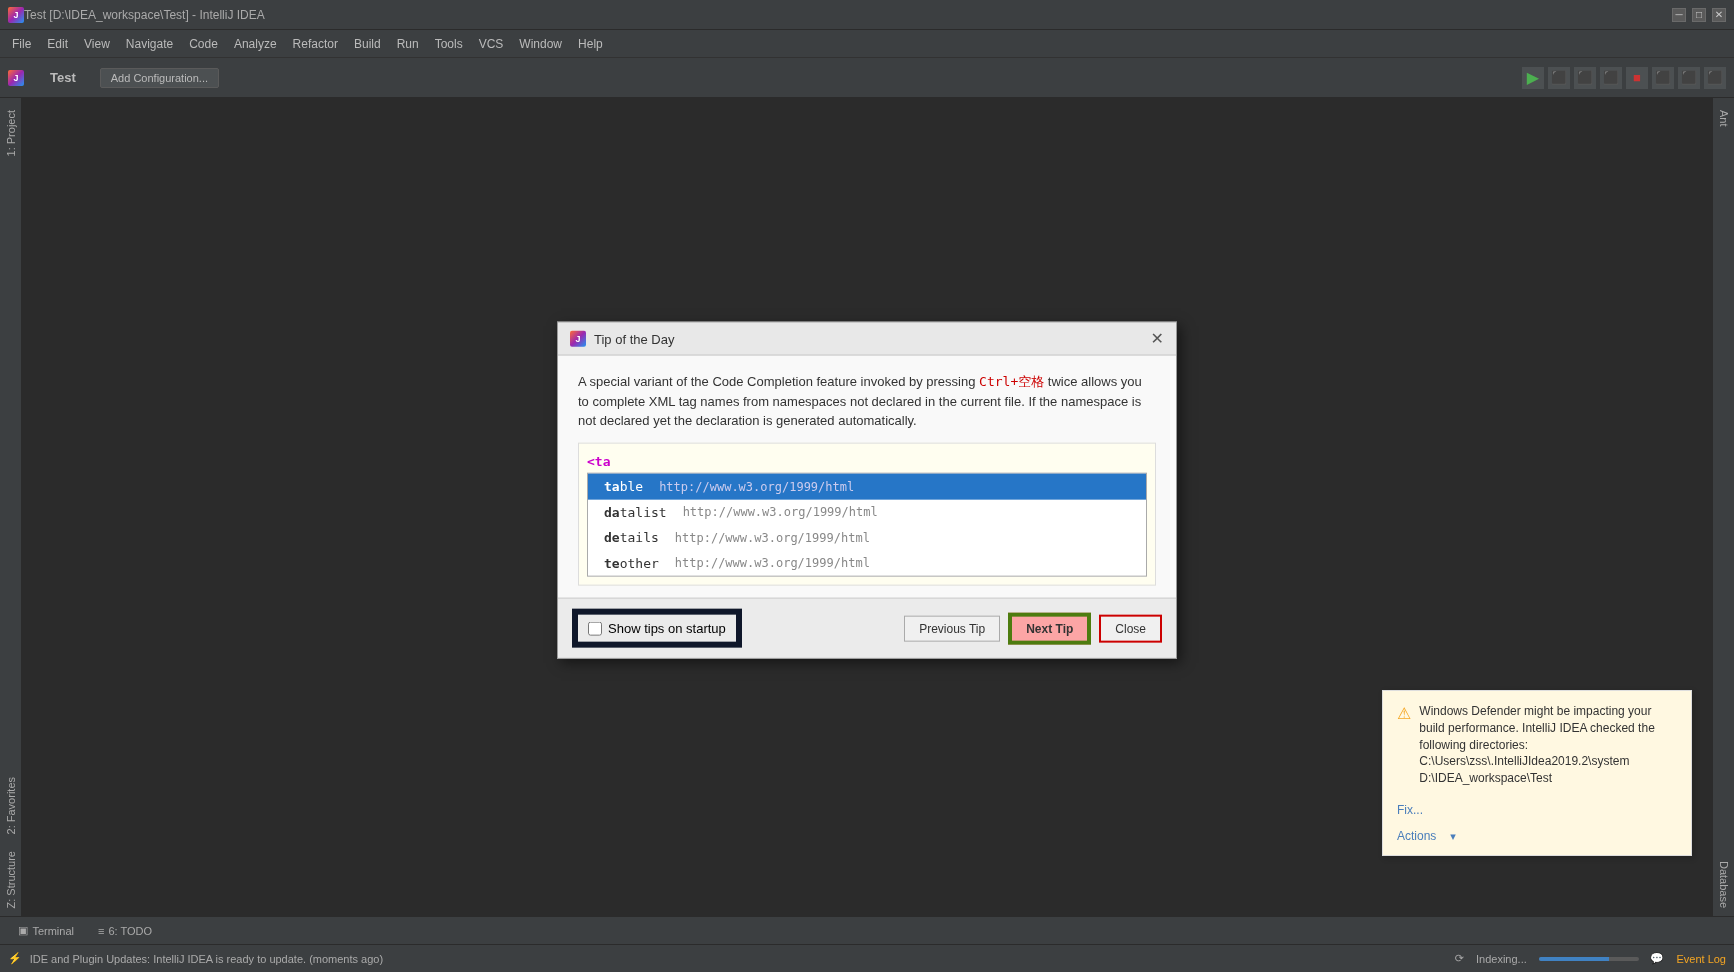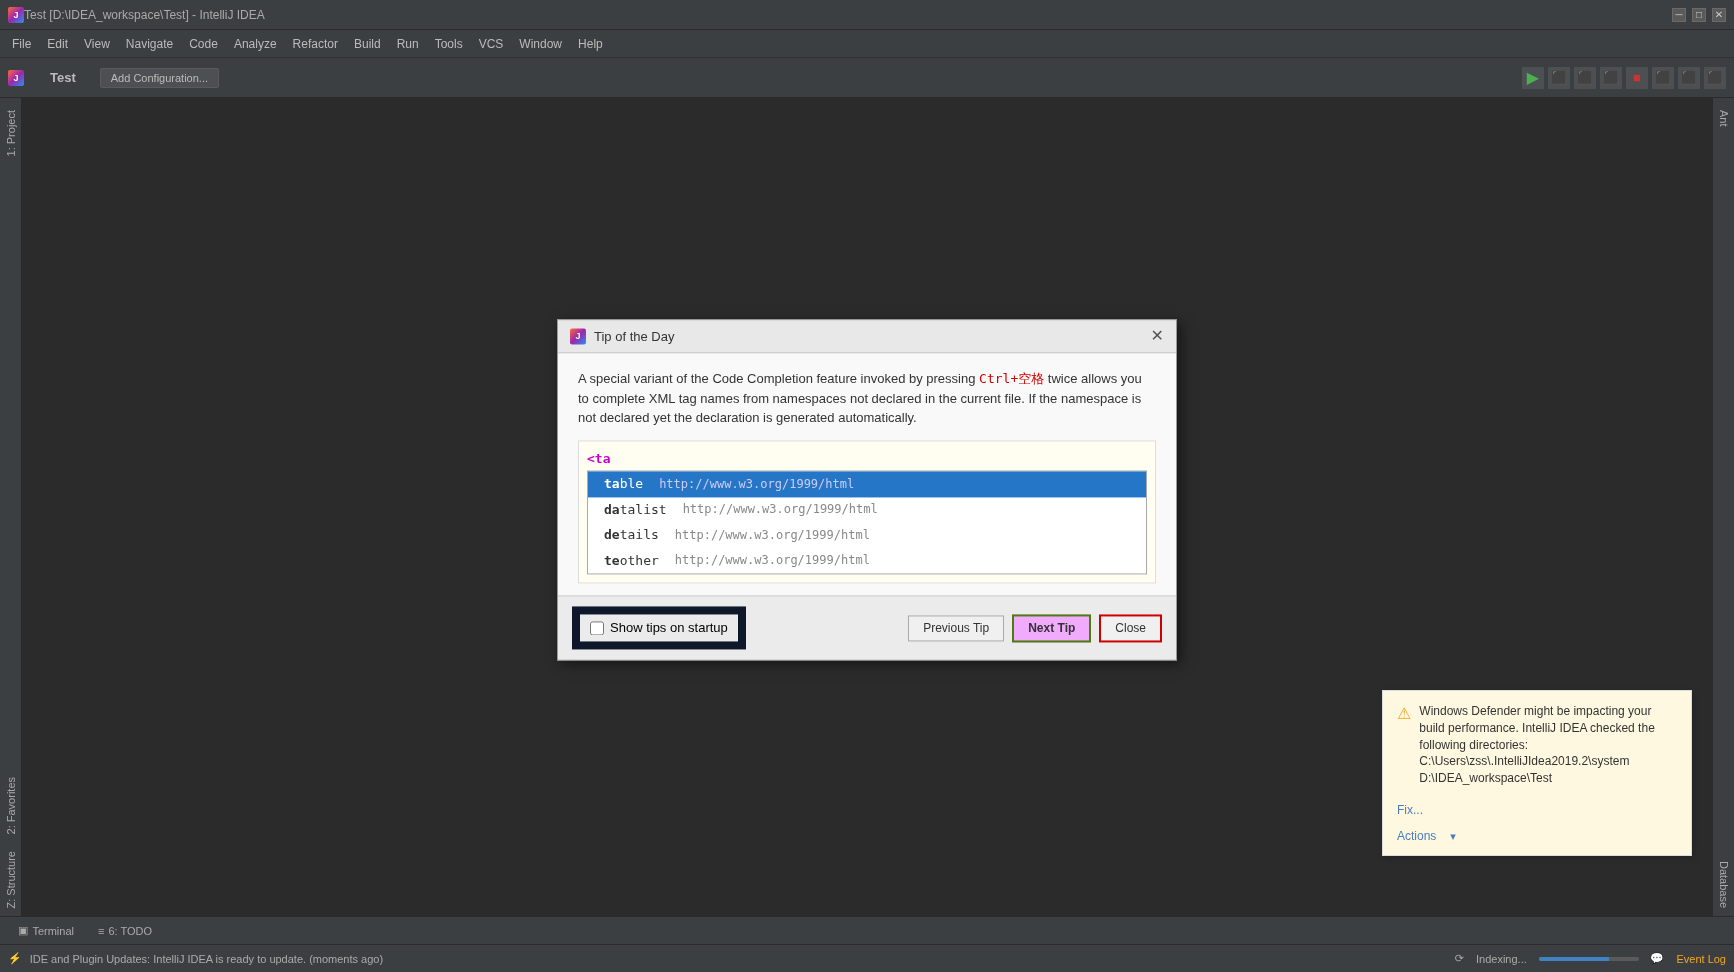--- a/index.html
+++ b/index.html
@@ -330,35 +330,35 @@
       align-items: center;
       padding: 10px 14px;
       background: #ebebeb;
       border-top: 1px solid #ccc;
       gap: 8px;
     }
     .show-tips-area {
       display: flex;
       align-items: center;
       gap: 6px;
-      border: 8px solid #0f172a;
+      border: 6px solid #0f172a;
       padding: 6px 10px;
     }
     .tip-footer-spacer { flex: 1; }
     .tip-nav-btn {
       background: #f0f0f0;
       border: 1px solid #aaa;
       padding: 5px 14px;
       font-size: 12px;
       cursor: pointer;
       color: #333;
     }
     .tip-nav-btn.primary {
-      background: #f0abfc;
-      border: 2px solid #4d7c0f;
+      background: #fca5a5;
+      border: 4px solid #4d7c0f;
       font-weight: bold;
     }
     .tip-close-footer-btn {
       background: #f0f0f0;
       border: 2px solid #cc0000;
       padding: 5px 14px;
       font-size: 12px;
       cursor: pointer;
       color: #333;
     }

